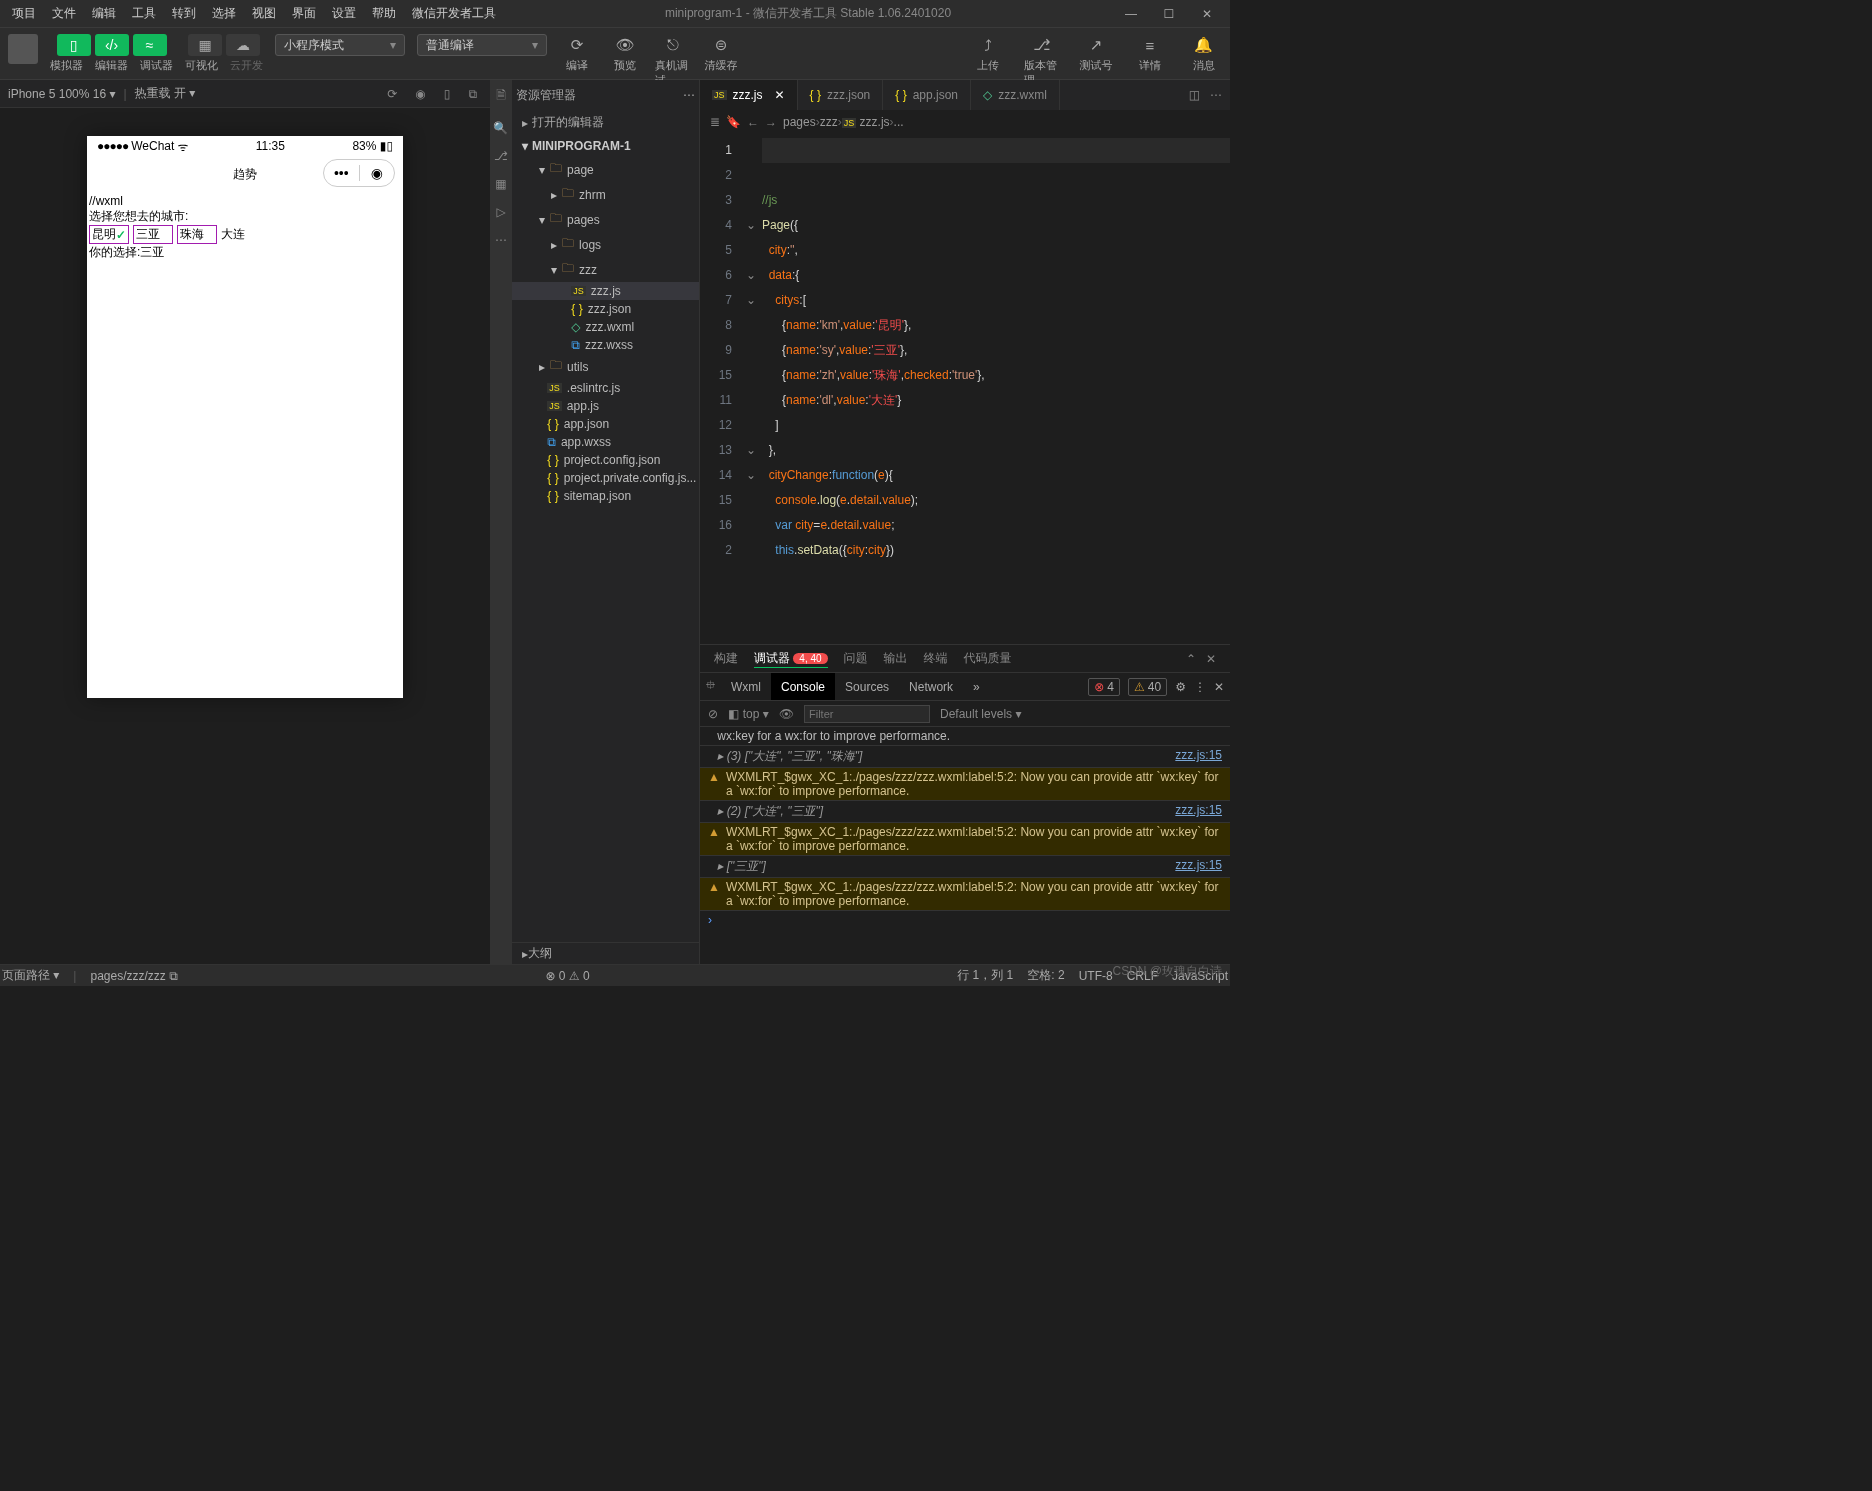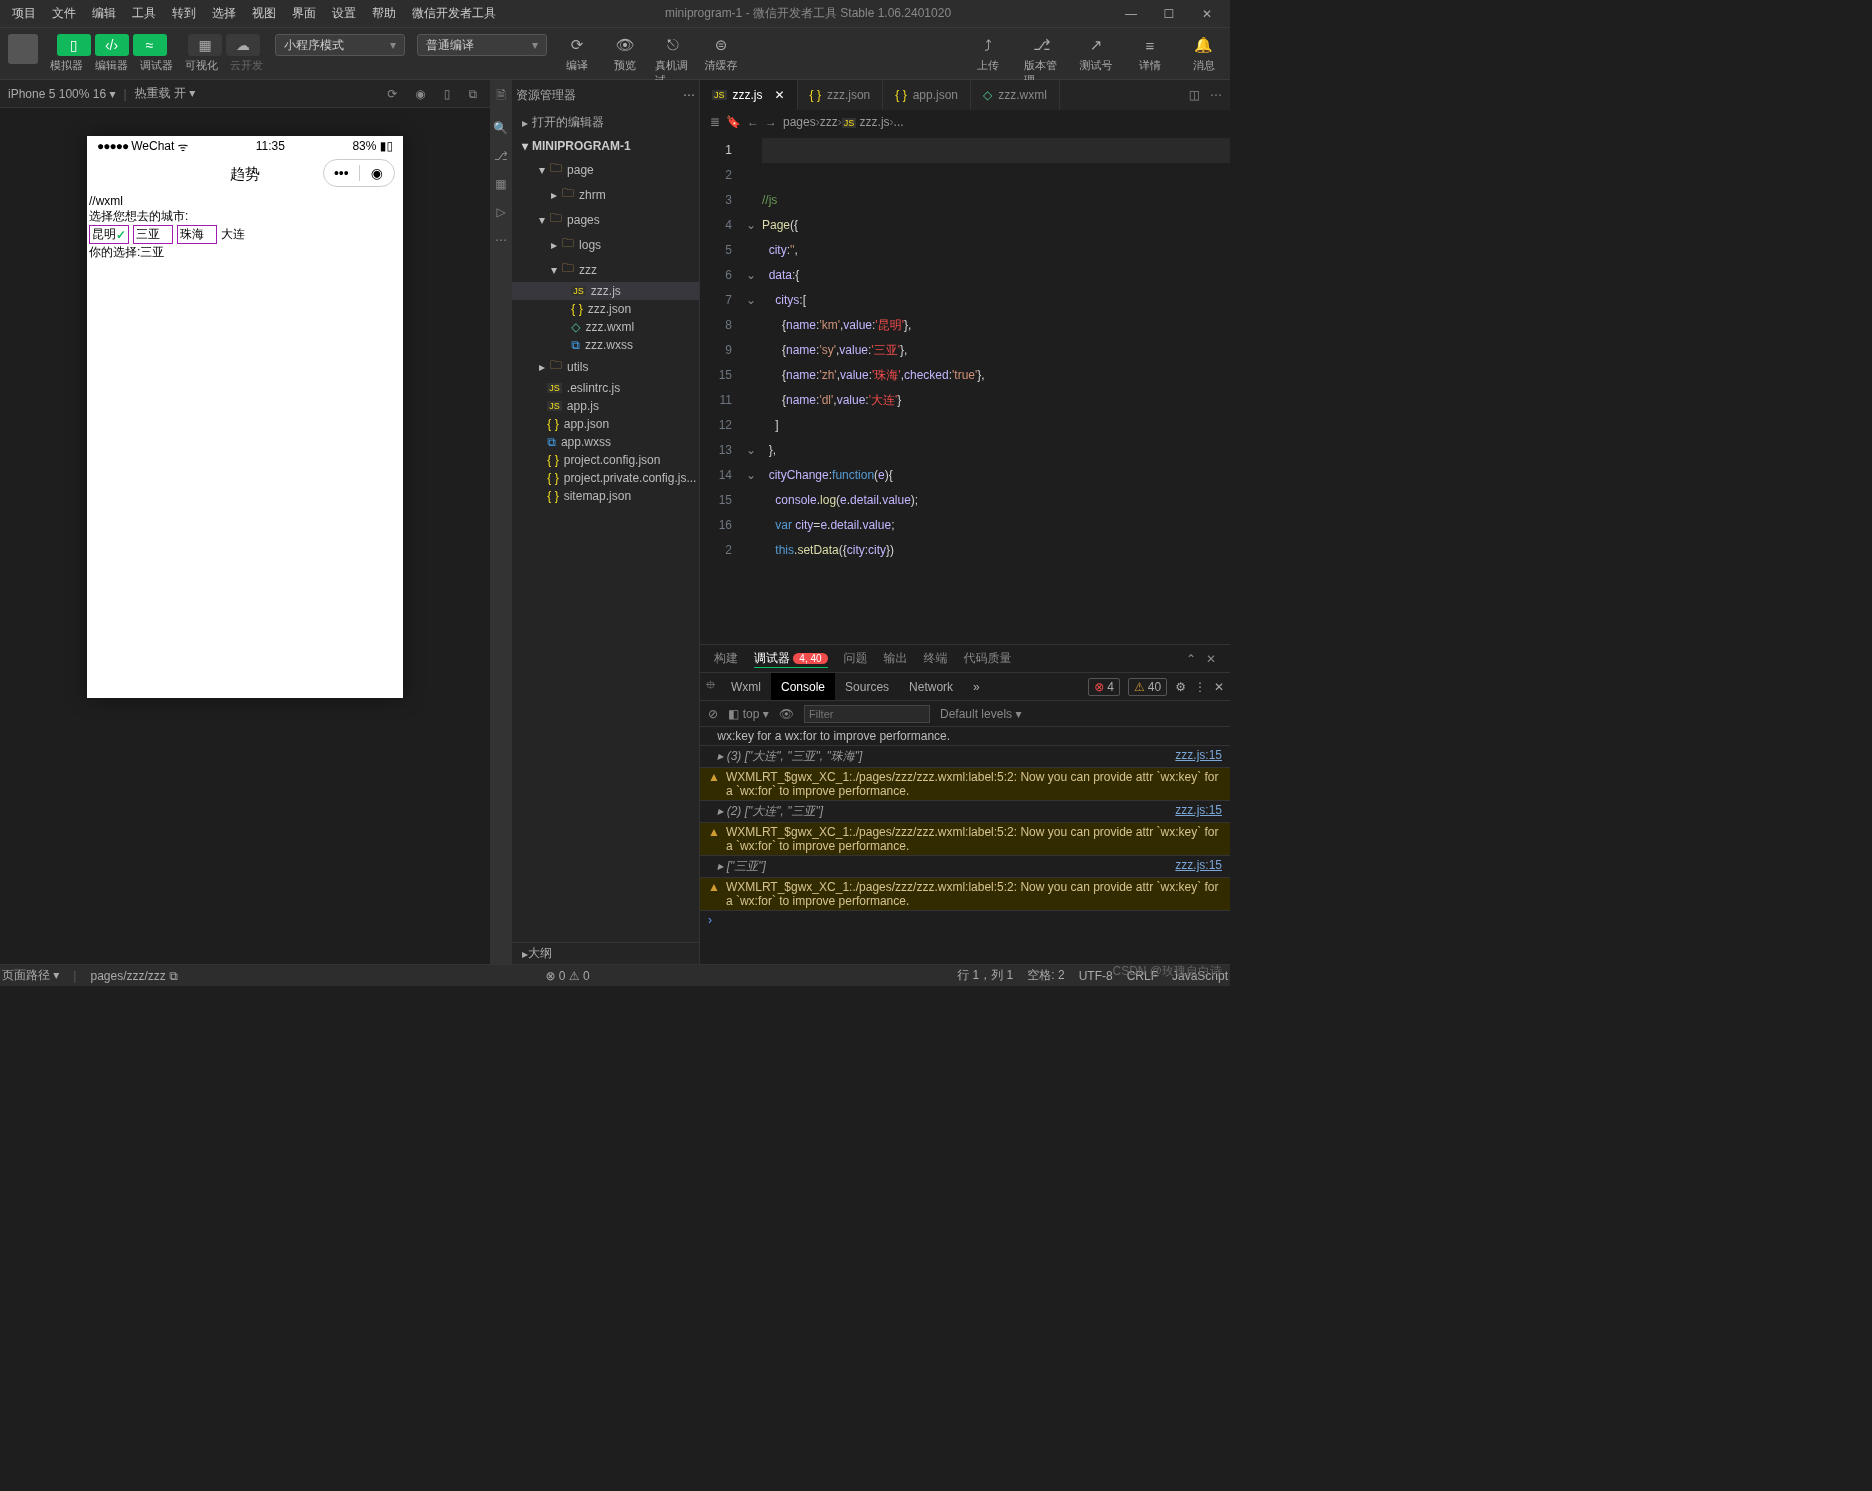--- a/index.html
+++ b/index.html
@@ -25,21 +25,21 @@
 .sim-panel{width:490px;background:#1e1e1e;display:flex;flex-direction:column}
 .sim-bar{height:28px;display:flex;align-items:center;padding:0 8px;color:#aaa;gap:8px;background:#252526;border-bottom:1px solid #333}
 .sim-bar .sp{flex:1}
 .sim-bar .ic{color:#888;padding:0 5px}
 .sim-stage{flex:1;display:flex;justify-content:center;align-items:flex-start;padding-top:28px}
 .phone{width:316px;height:562px;background:#fff;color:#000;box-shadow:0 0 20px rgba(0,0,0,.4)}
 .phone-status{height:20px;display:flex;align-items:center;padding:0 10px;font-size:11px;justify-content:space-between}
 .phone-status .l{display:flex;gap:3px;align-items:center}
 .signal{letter-spacing:-1px}
 .phone-nav{height:36px;display:flex;align-items:center;justify-content:center;position:relative}
-.phone-nav .title{font-size:15px;font-weight:500}
+.phone-nav .title{font-size:12px;font-weight:500}
 .capsule{position:absolute;right:8px;top:3px;width:72px;height:28px;border:1px solid #ccc;border-radius:14px;display:flex;align-items:center}
 .capsule .half{flex:1;display:flex;align-items:center;justify-content:center;font-size:14px}
 .capsule .div{width:1px;height:16px;background:#ccc}
 .phone-body{padding:2px 2px;font-size:16px}
 .radio-row{display:flex;align-items:center;gap:4px;flex-wrap:wrap}
 .radio-box{display:inline-flex;align-items:center;border:1px solid #a21caf;padding:0 2px}
 .chk{color:#11b95c;font-weight:bold}
 .activity{width:22px;background:#333;display:flex;flex-direction:column;align-items:center;padding-top:6px;gap:14px;color:#888}
 .explorer{width:188px;background:#252526;display:flex;flex-direction:column;border-right:1px solid #333}
 .ex-head{height:30px;display:flex;align-items:center;justify-content:space-between;padding:0 4px;color:#aaa}
@@ -64,21 +64,21 @@
 .bc .sep{color:#666}
 .bc .ic{color:#888}
 .code{flex:1;display:flex;overflow:hidden;font-family:Consolas,monospace;font-size:14px;min-height:0}
 .gutter{width:46px;text-align:right;color:#6e7681;padding:4px 14px 4px 0;line-height:25px;user-select:none}
 .gutter .cur{color:#ccc}
 .fold{width:16px;color:#888;padding-top:4px;line-height:25px}
 .code-body{flex:1;padding:4px 0;line-height:25px;white-space:pre;color:#d4d4d4}
 .t-fn{color:#dcdcaa}
 .t-str{color:#ce9178}
 .t-str2{color:#f14c4c}
-.t-prop{color:#c4b5fd}
+.t-prop{color:#f97316}
 .t-comment{color:#6a9955}
 .t-var{color:#569cd6}
 .curline{background:#2a2a2a;display:block;width:100%}
 .panel{height:320px;border-top:1px solid #333;display:flex;flex-direction:column;background:#1e1e1e}
 .panel-tabs{height:28px;display:flex;align-items:center;gap:16px;padding:0 14px;color:#888;border-bottom:1px solid #333}
 .panel-tabs .pt{cursor:pointer}
 .panel-tabs .pt.active{color:#fff;border-bottom:1px solid #07c160}
 .badge{background:#666;border-radius:8px;padding:0 6px;font-size:10px;color:#fff}
 .badge.err{background:#f14c4c}
 .panel-tabs .ctrl{margin-left:auto;display:flex;gap:10px}

